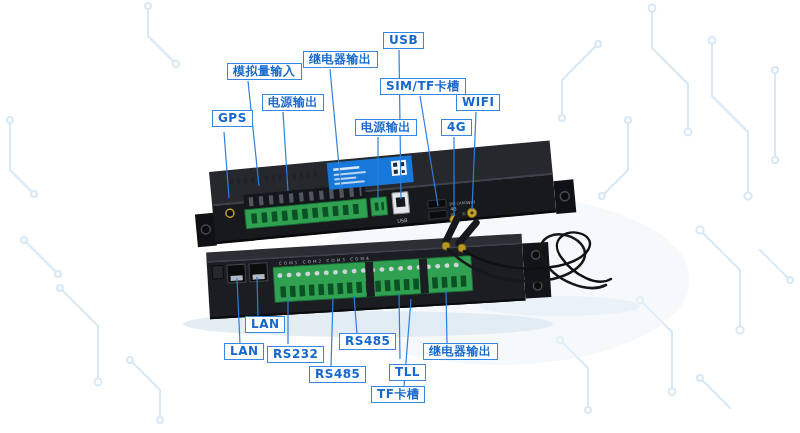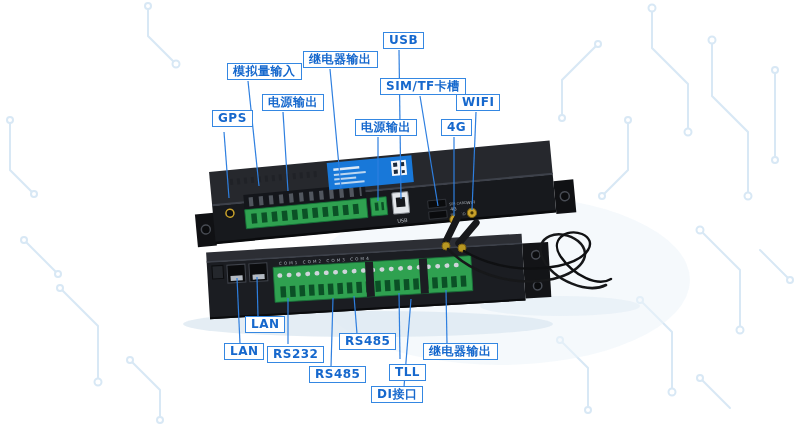--- a/index.html
+++ b/index.html
@@ -214,16 +214,16 @@
     <div class="lbl" style="left:441px;top:119px">4G</div>
     <div class="lbl" style="left:456px;top:94px">WIFI</div>
 
     <div class="lbl" style="left:245px;top:316px">LAN</div>
     <div class="lbl" style="left:224px;top:343px">LAN</div>
     <div class="lbl" style="left:267px;top:346px">RS232</div>
     <div class="lbl" style="left:339px;top:333px">RS485</div>
     <div class="lbl" style="left:309px;top:366px">RS485</div>
     <div class="lbl" style="left:389px;top:364px">TLL</div>
     <div class="lbl" style="left:423px;top:343px">继电器输出</div>
-    <div class="lbl" style="left:371px;top:386px">DI接口</div>
+    <div class="lbl" style="left:371px;top:386px">TF卡槽</div>
   </div>
 
 </div>
 
 </body></html>

